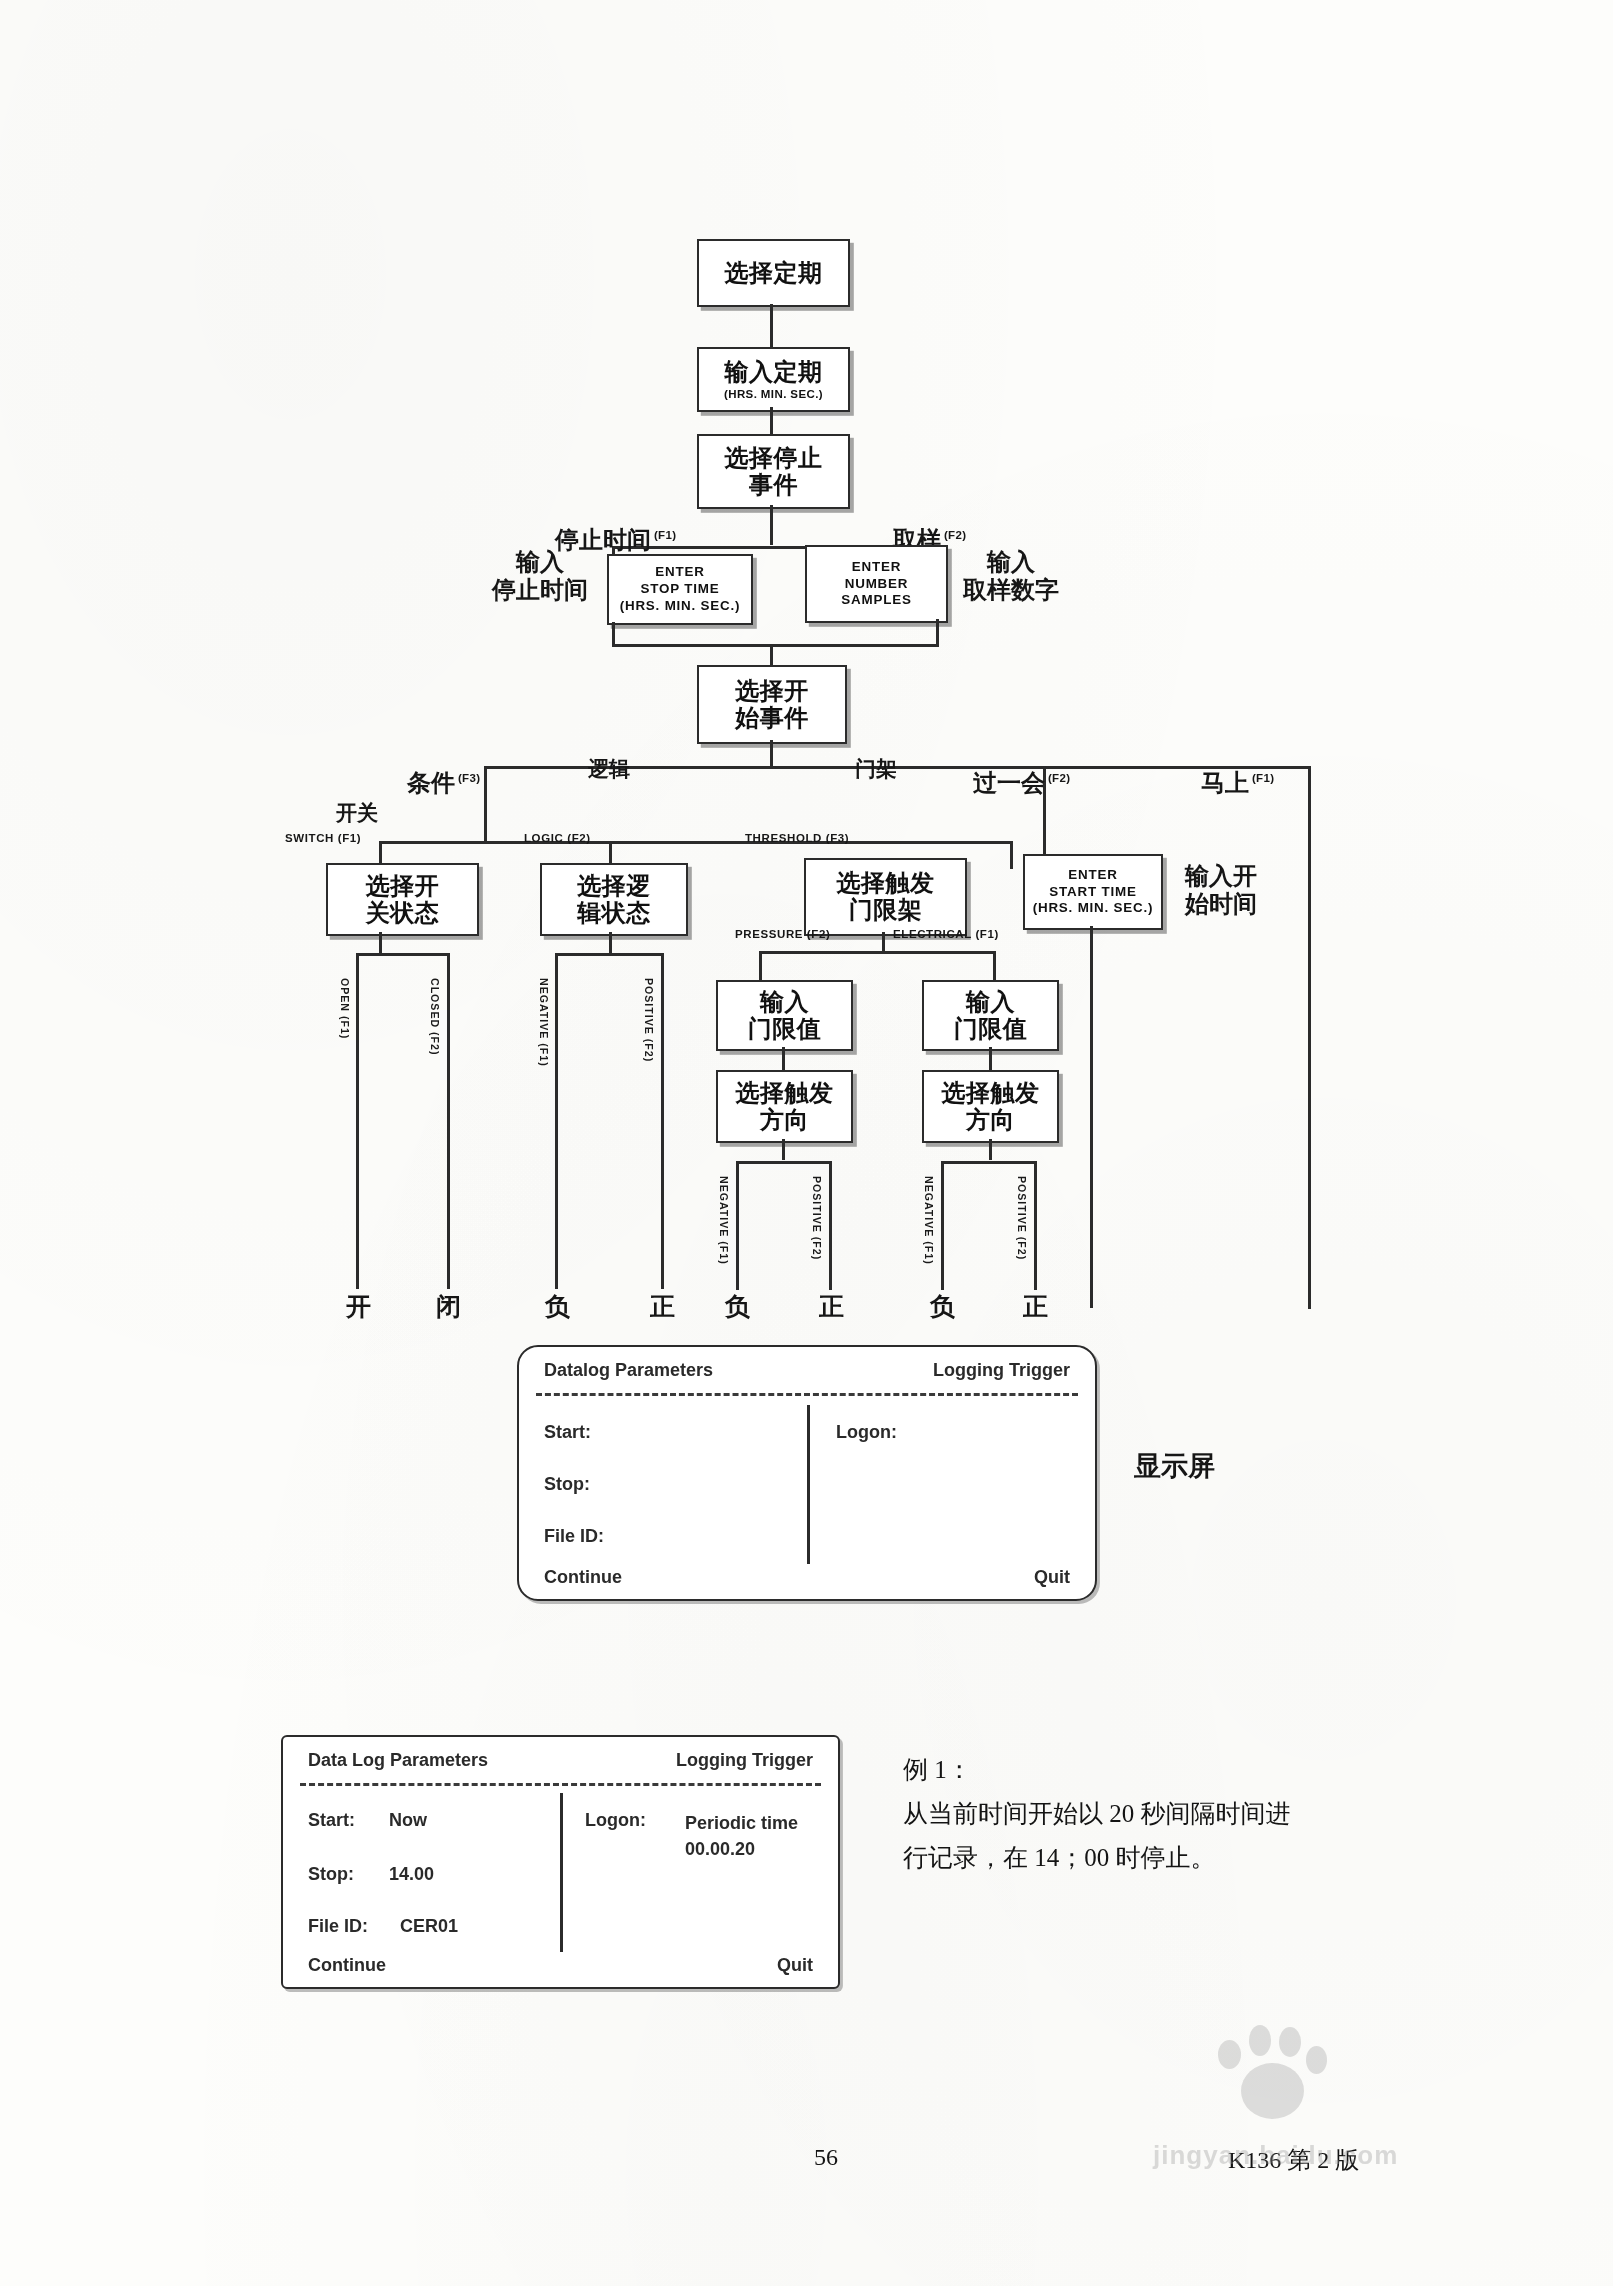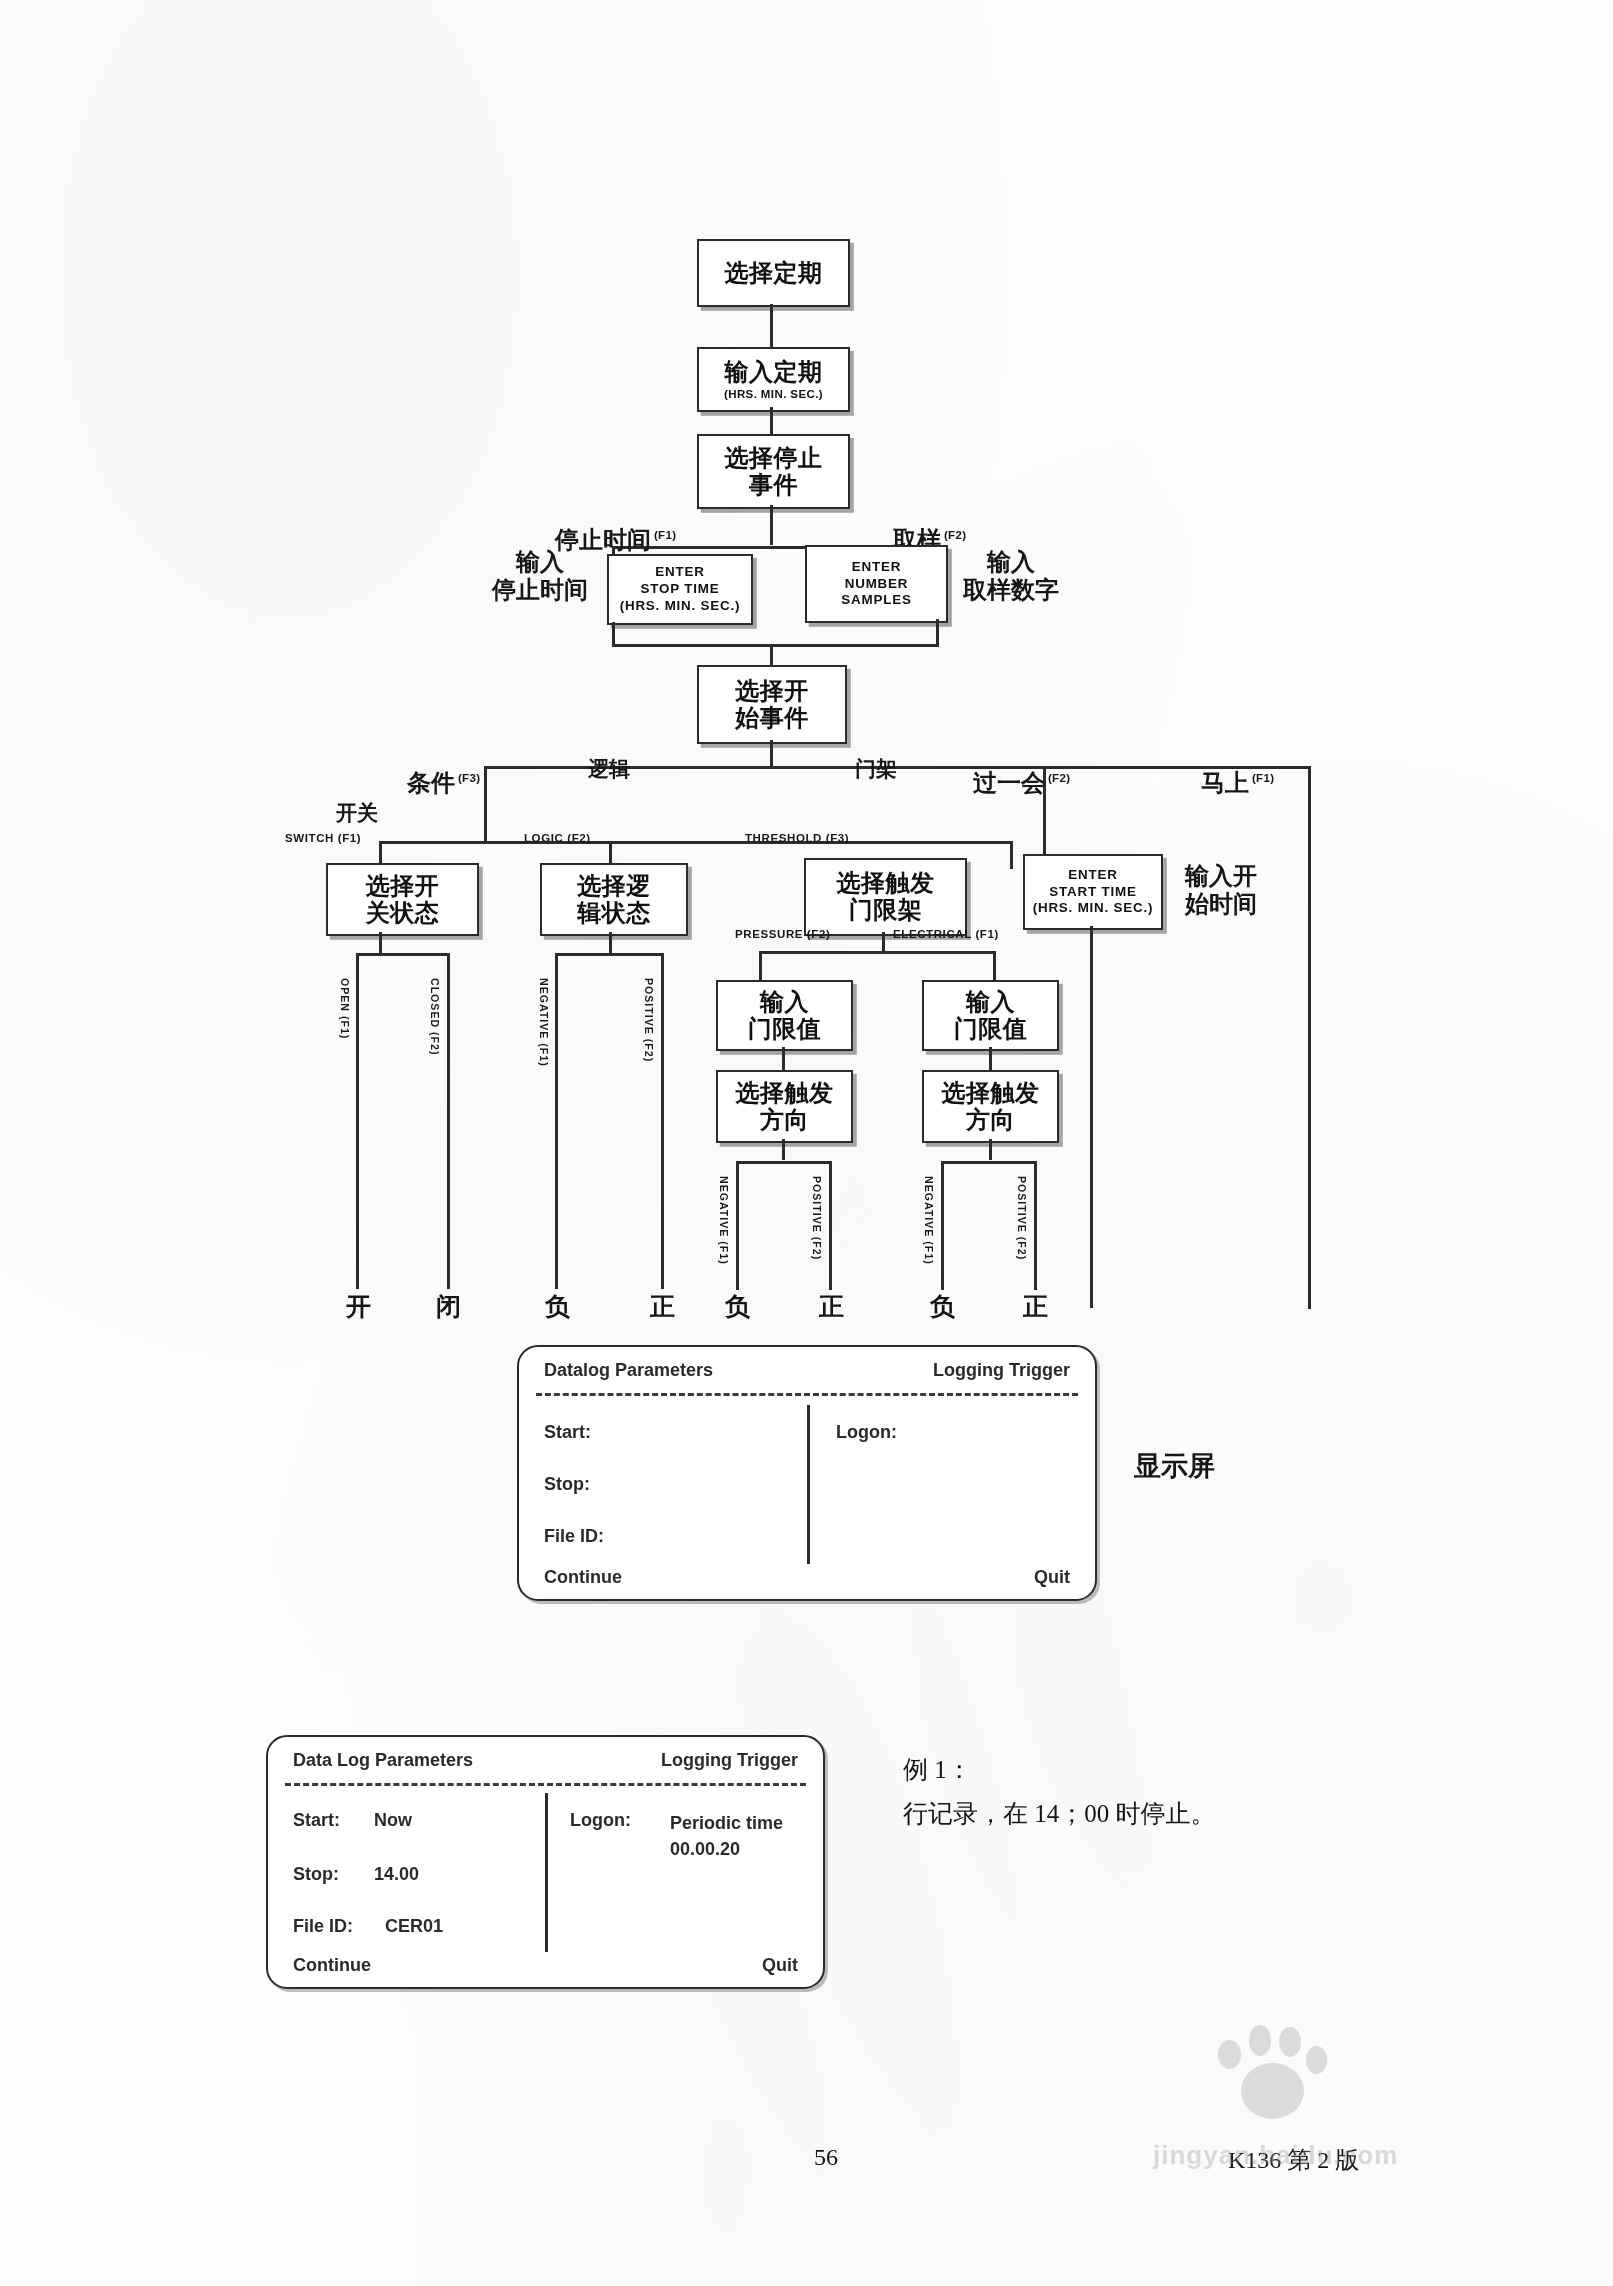--- a/index.html
+++ b/index.html
@@ -325,21 +325,21 @@
     <div class="row" style="left:25px;top:127px;">Stop:</div>
     <div class="row" style="left:25px;top:179px;">File ID:</div>
     <div class="row" style="left:317px;top:75px;">Logon:</div>
 
     <div class="foot" style="left:25px;">Continue</div>
     <div class="foot" style="right:25px;">Quit</div>
   </div>
 
   <div class="lbl lbl-cn" style="left:1134px;top:1451px;font-size:27px;">显示屏</div>
 
-  <div class="lcd" style="left:266px;top:1735px;width:555px;height:250px;">
+  <div class="lcd" style="left:281px;top:1735px;width:555px;height:250px;border-radius:6px;">
     <div class="lcd-head">
       <span>Data Log Parameters</span>
       <span>Logging Trigger</span>
     </div>
     <div class="dash" style="top:46px;"></div>
     <div class="divider" style="left:277px;top:56px;height:159px;"></div>
 
     <div class="row" style="left:25px;top:73px;">Start:</div>
     <div class="row" style="left:106px;top:73px;">Now</div>
     <div class="row" style="left:25px;top:127px;">Stop:</div>
@@ -350,20 +350,21 @@
     <div class="row" style="left:302px;top:73px;">Logon:</div>
     <div class="row" style="left:402px;top:73px;line-height:1.45;">Periodic time
 00.00.20</div>
 
     <div class="foot" style="left:25px;">Continue</div>
     <div class="foot" style="right:25px;">Quit</div>
   </div>
 
   <div class="example" style="left:903px;top:1748px;">
     <div>例 1：</div>
+    <div>从当前时间开始以 20 秒间隔时间进</div>
     <div>行记录，在 14；00 时停止。</div>
   </div>
 
   <div class="pagenum" style="left:770px;top:2144px;margin-left:44px;">56</div>
   <div class="footmark" style="left:1228px;top:2144px;">K136 第 2 版</div>
 
   <div class="wm-paw" style="left:1212px;top:2023px;width:115px;height:106px;">
     <div class="pad" style="left:29px;top:40px;width:63px;height:56px;"></div>
     <div class="pad" style="left:5.8px;top:17.3px;width:23px;height:29px;"></div>
     <div class="pad" style="left:37px;top:1.9px;width:22px;height:31px;"></div>

